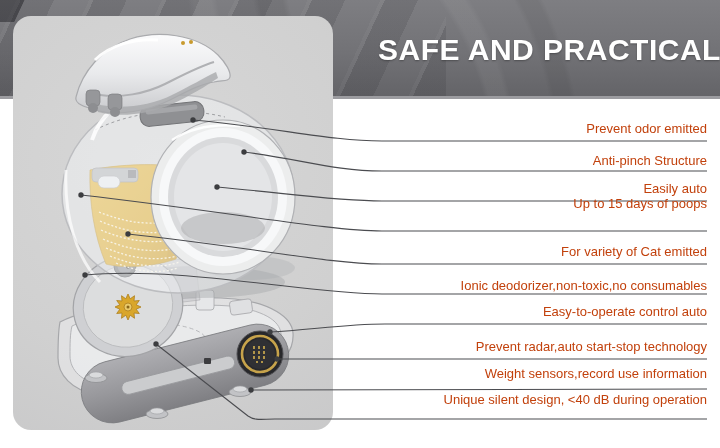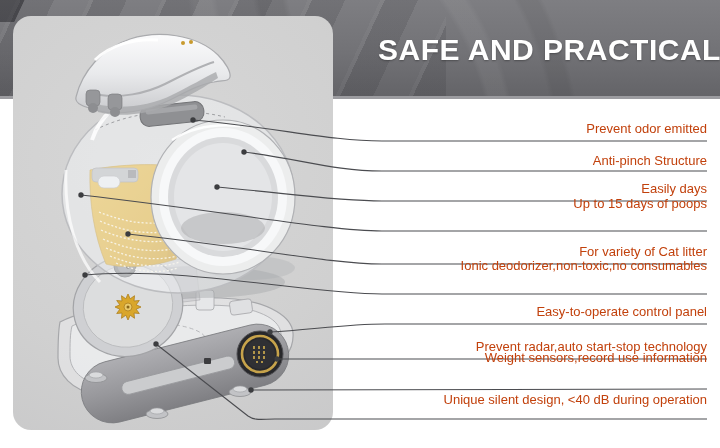--- a/index.html
+++ b/index.html
@@ -228,20 +228,20 @@
     <circle cx="85" cy="275" r="2.7"></circle>
     <circle cx="270" cy="332" r="2.7"></circle>
     <circle cx="277" cy="359" r="2.7"></circle>
     <circle cx="251" cy="390" r="2.7"></circle>
     <circle cx="156" cy="344" r="2.7"></circle>
   </g>
 </svg>
 
 <div class="callout-label" style="top:119px">Prevent odor emitted</div>
 <div class="callout-label" style="top:151px">Anti-pinch Structure</div>
-<div class="callout-label" style="top:179px">Easily days</div>
+<div class="callout-label" style="top:179px">Easily auto</div>
 <div class="callout-label" style="top:194px">Up to 15 days of poops</div>
-<div class="callout-label" style="top:242px">For variety of Cat litter</div>
-<div class="callout-label" style="top:256px">Ionic deodorizer,non-toxic,no consumables</div>
-<div class="callout-label" style="top:302px">Easy-to-operate control panel</div>
+<div class="callout-label" style="top:242px">For variety of Cat emitted</div>
+<div class="callout-label" style="top:276px">Ionic deodorizer,non-toxic,no consumables</div>
+<div class="callout-label" style="top:302px">Easy-to-operate control auto</div>
 <div class="callout-label" style="top:337px">Prevent radar,auto start-stop technology</div>
-<div class="callout-label" style="top:348px">Weight sensors,record use information</div>
+<div class="callout-label" style="top:364px">Weight sensors,record use information</div>
 <div class="callout-label" style="top:390px">Unique silent design, &lt;40 dB during operation</div>
 
 </body></html>

